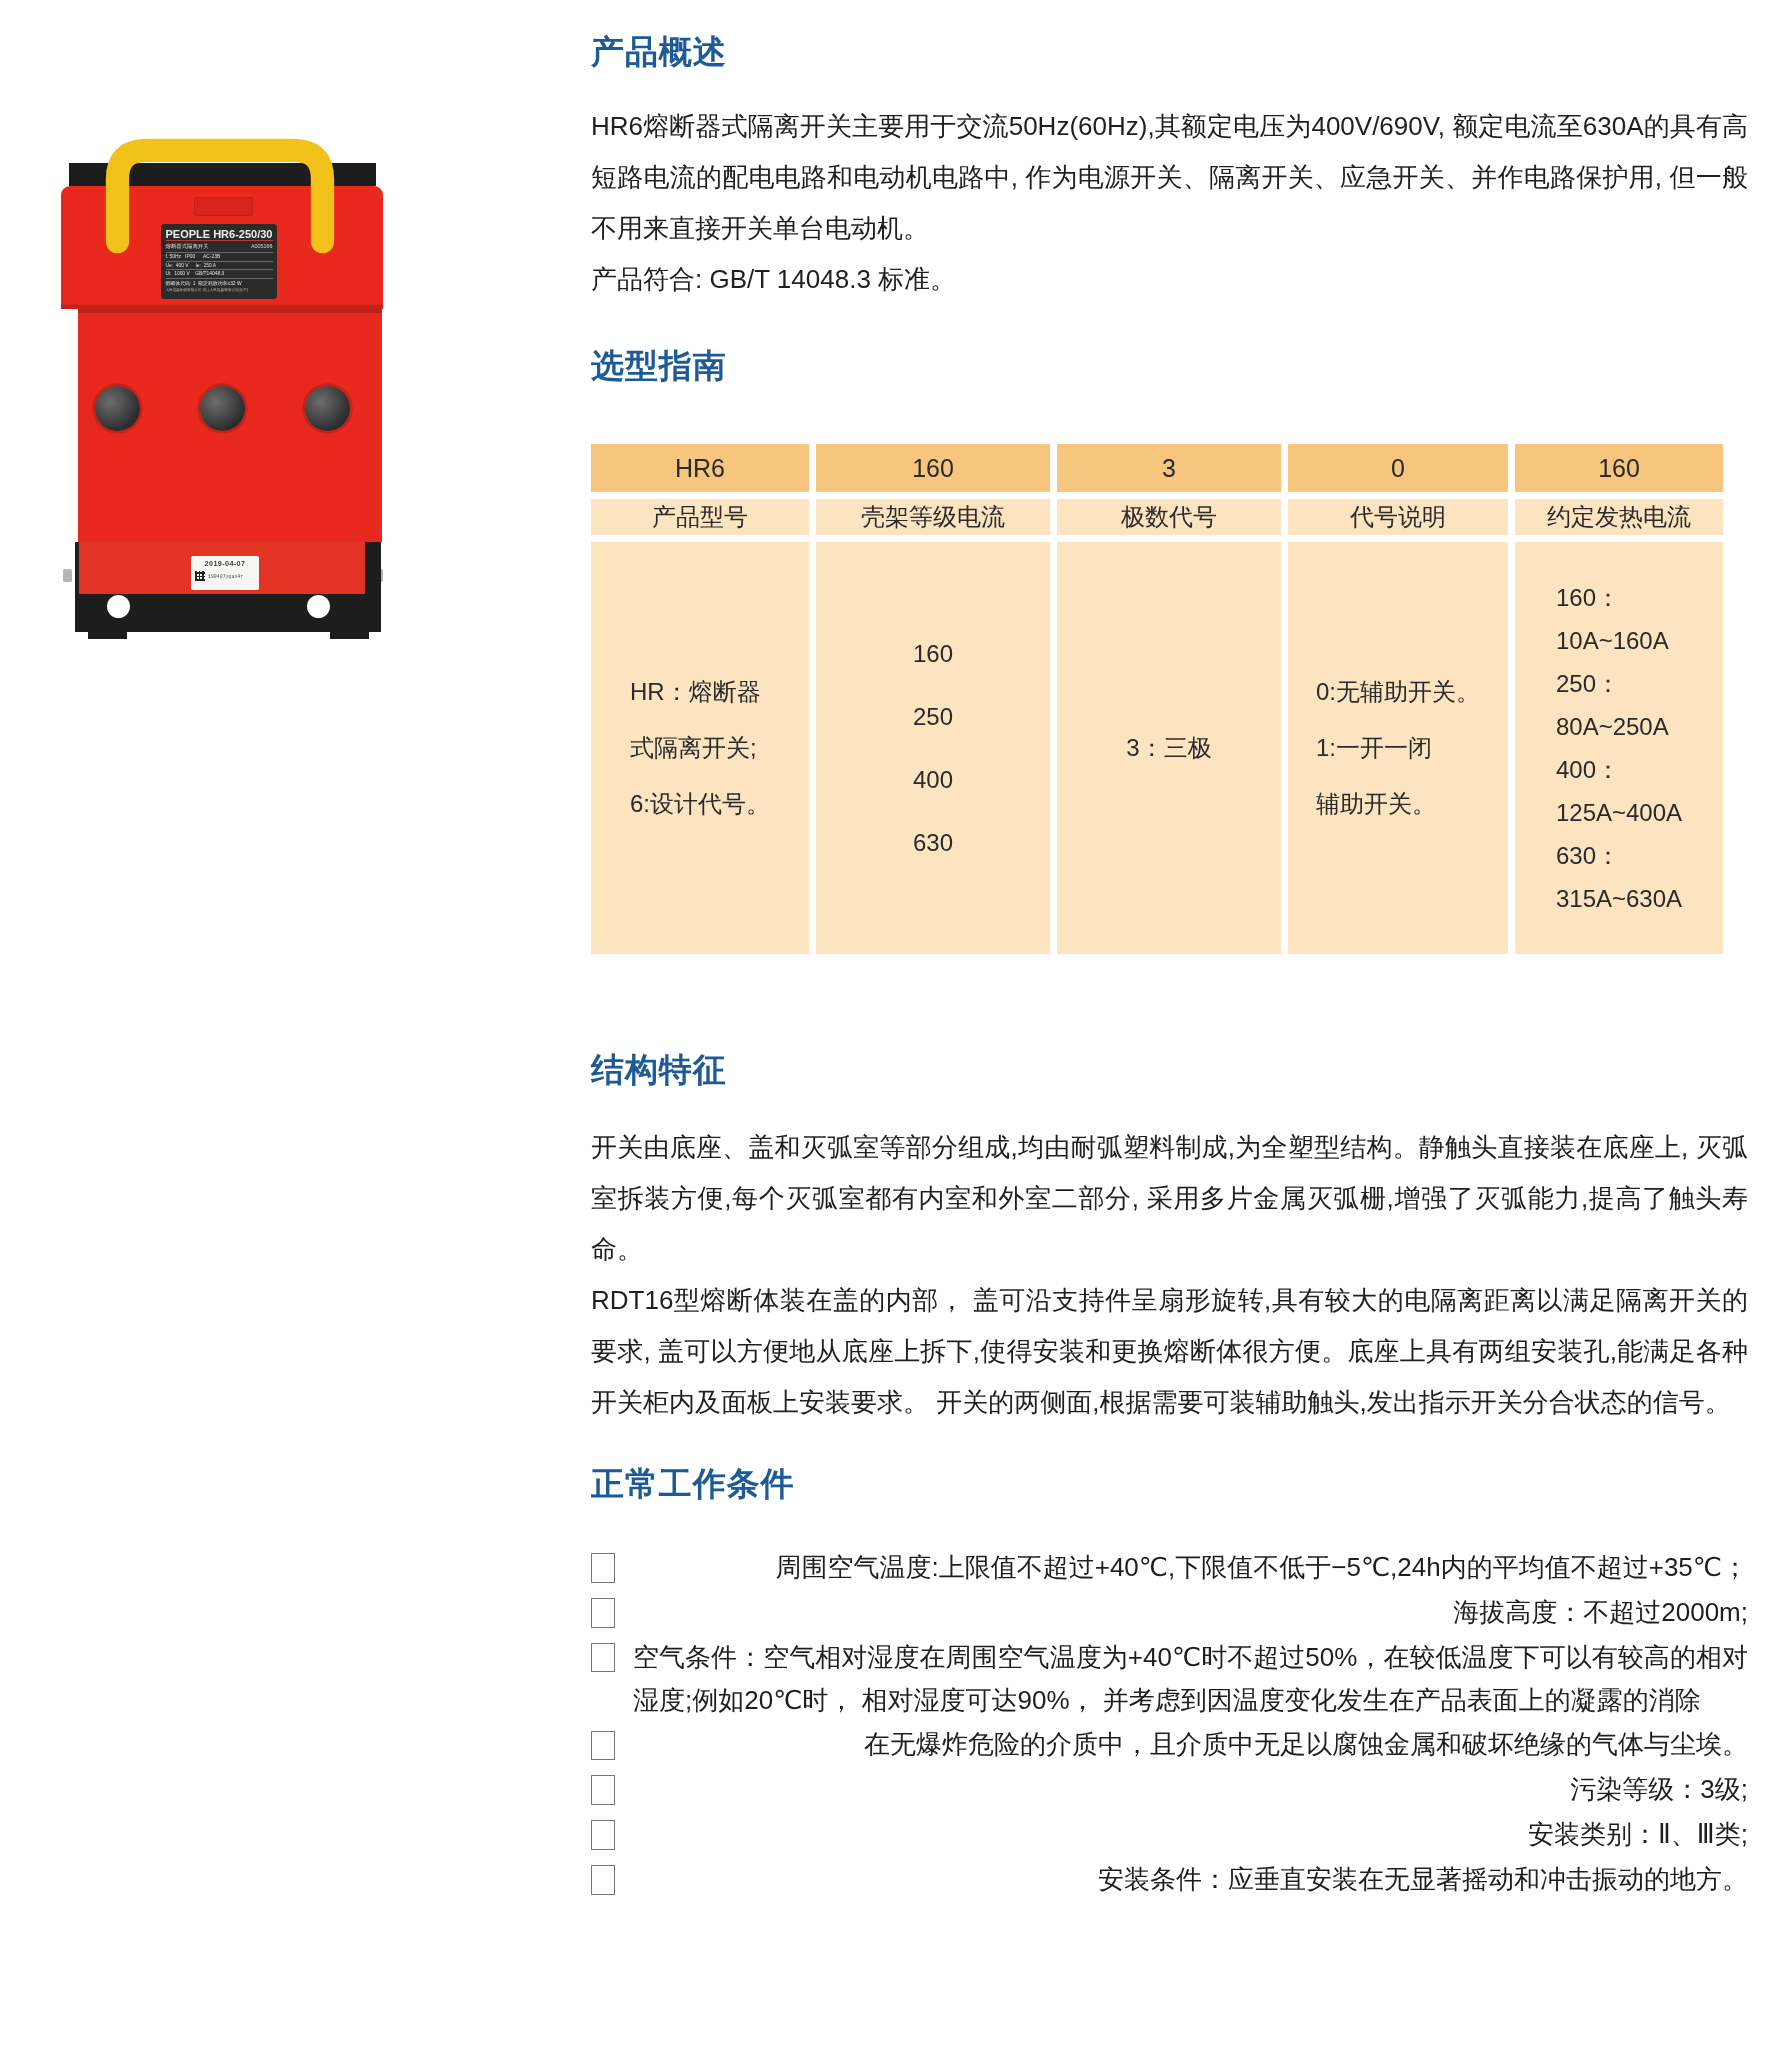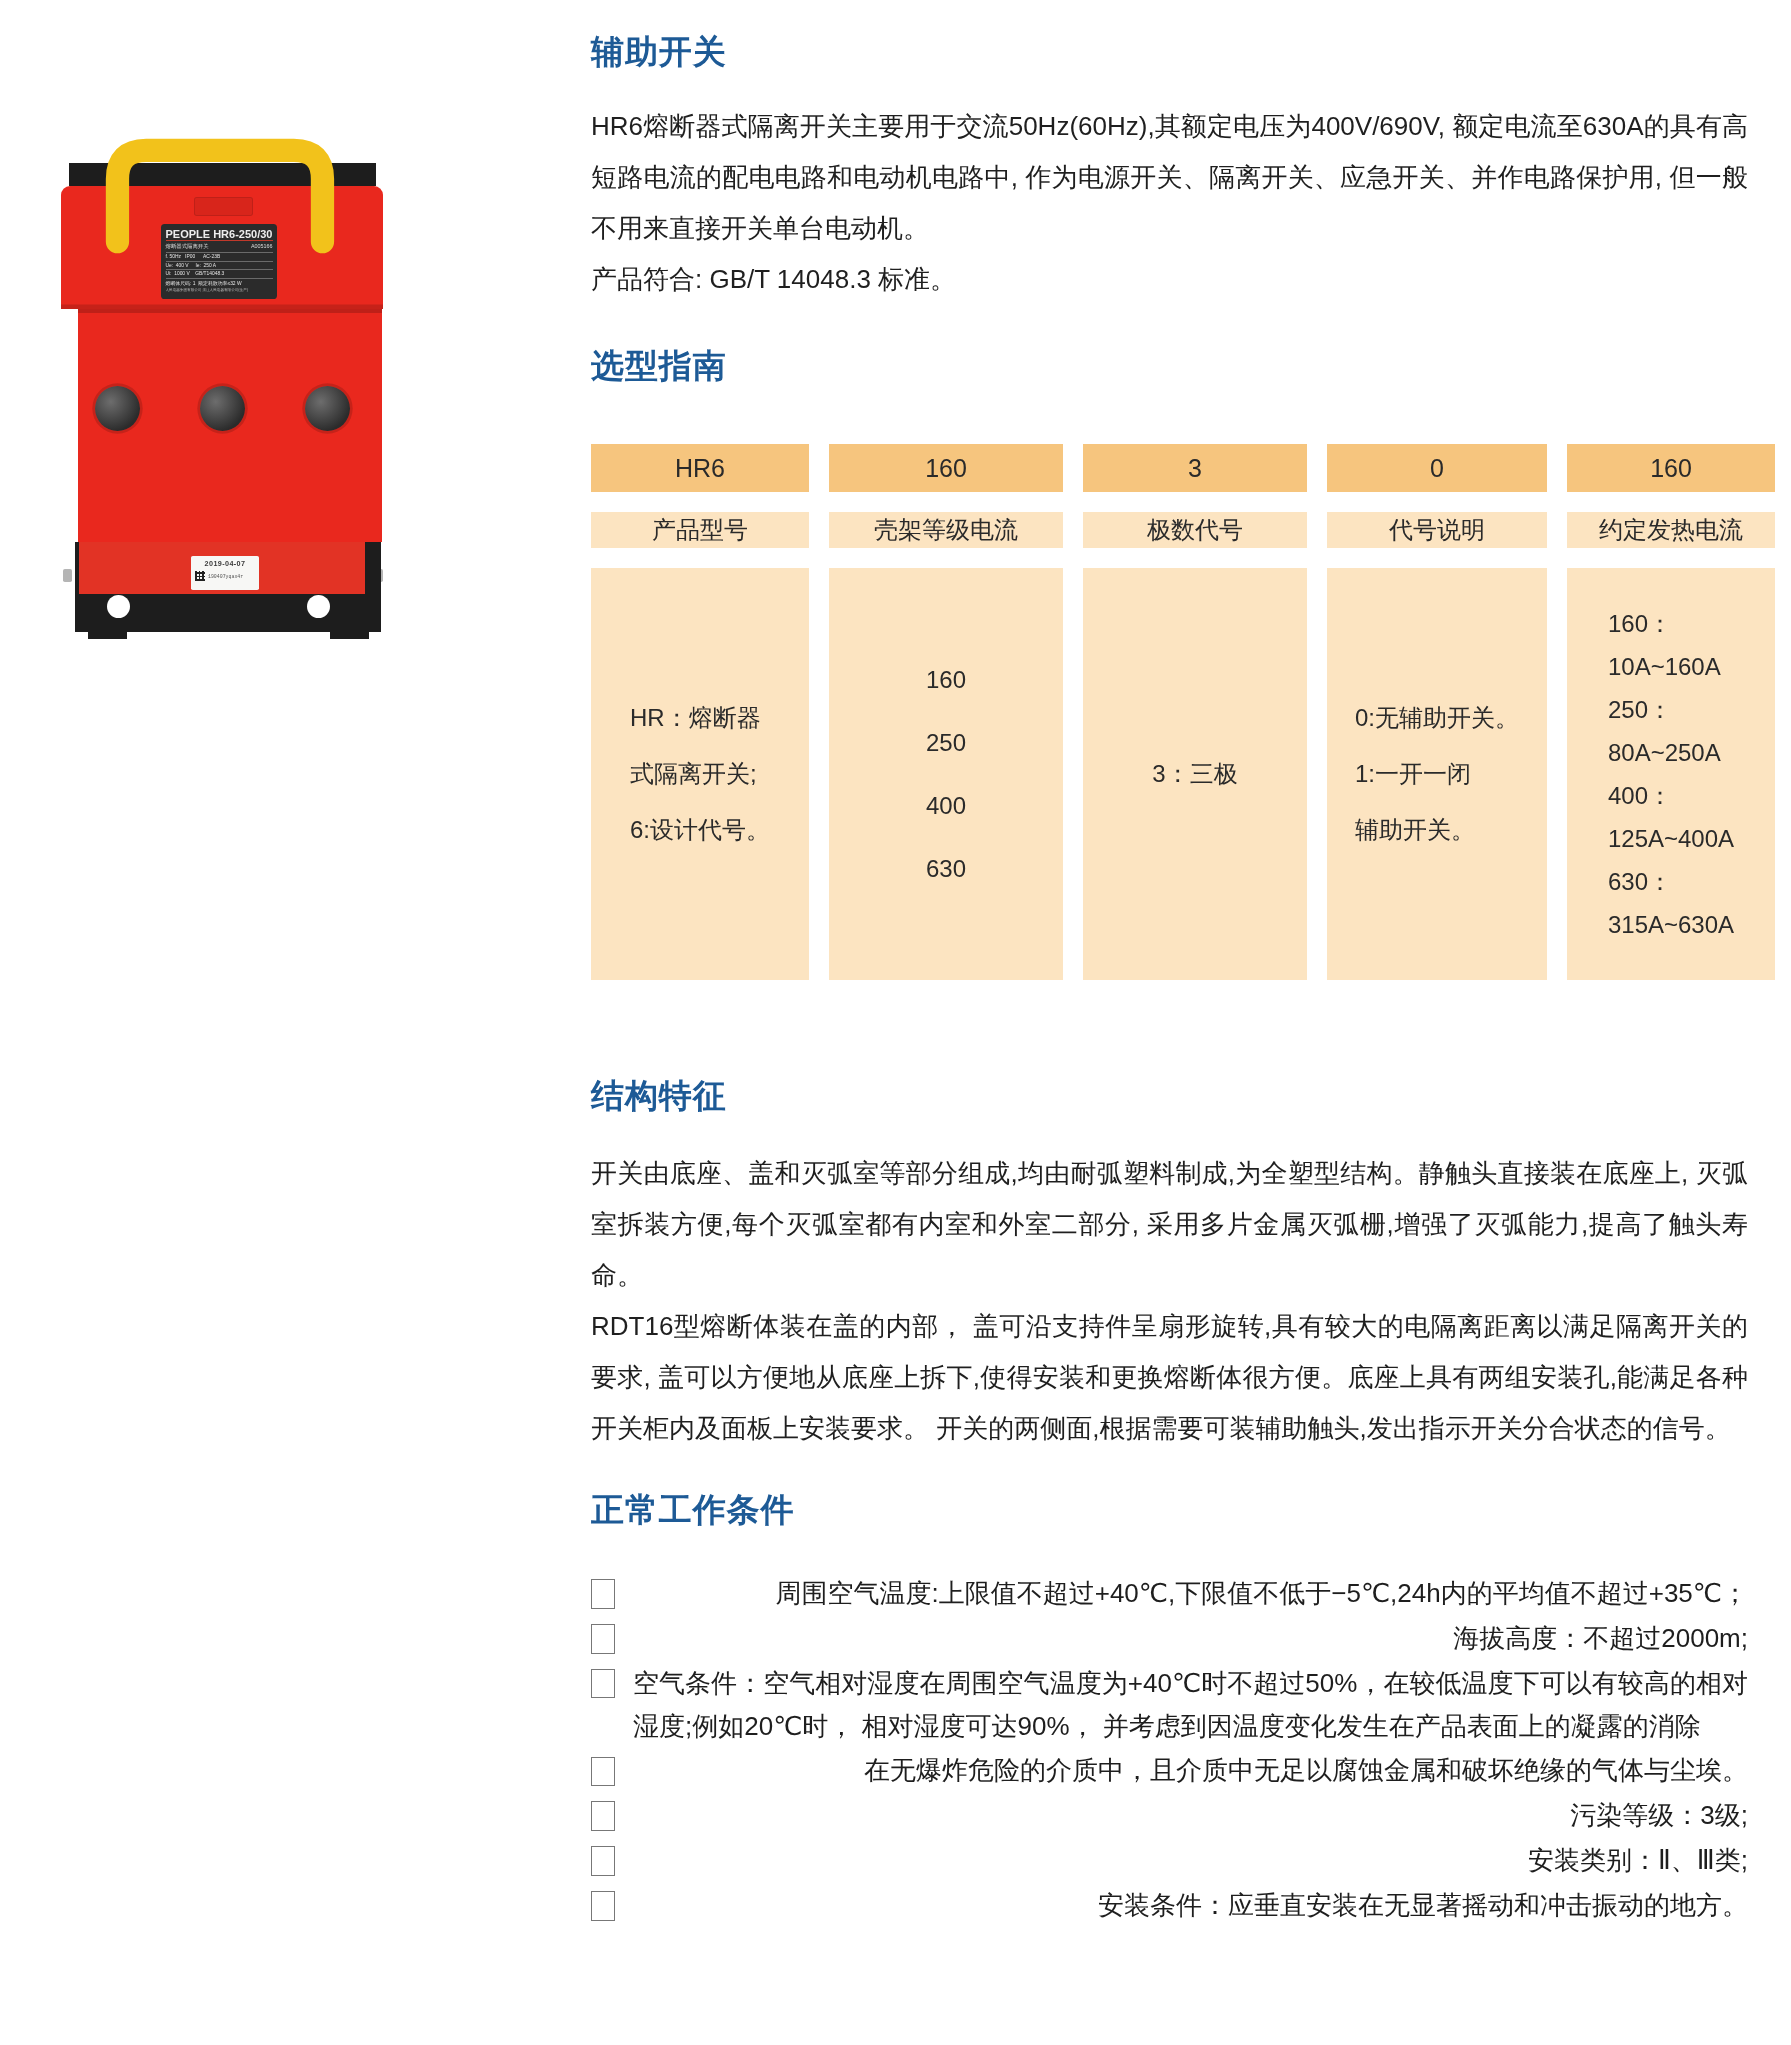--- a/index.html
+++ b/index.html
@@ -43,21 +43,21 @@
   
   .content{position:absolute;left:591px;top:0;width:1157px;}
   .sec-title{color:#1d5a96;font-size:33px;font-weight:600;letter-spacing:0.9px;line-height:39px;}
   .h1{margin-top:32px;} .h2{margin-top:41px;} .h3{margin-top:99px;font-family:Liberation Mono, monospace;} .h4{margin-top:36px;}
   .body-text{font-size:26px;line-height:51px;text-align:justify;color:#1f1f1f;}
   .p-overview{margin-top:30px;}
   .p-structure{margin-top:30px;}
 
   
   .sel-table{margin-top:59px;width:1103px;display:grid;
-             grid-template-columns:218px 234px 224px 220px 208px;gap:20px;background:#ffffff;}
+             grid-template-columns:218px 234px 224px 220px 208px;gap:7px;background:#ffffff;}
   .cell{display:flex;align-items:center;justify-content:center;text-align:center;}
   .t-code{background:#f6c57e;height:48px;font-size:25px;color:#2a2a2a;}
   .t-label{background:#fce4c1;height:36px;font-size:24px;color:#2a2a2a;}
   .t-detail{background:#fce4c1;height:412px;font-size:24px;color:#2a2a2a;}
   .multiline{white-space:pre-line;}
   .al{text-align:left;}
   .lh-col1{line-height:56px;} .lh-col2{line-height:63px;} .lh-col4{line-height:56px;} .lh-col5{line-height:43px;}
 
   
   .cond-list{margin-top:43px;}
@@ -116,21 +116,21 @@
       <div class="foot" style="right:12.5px;"></div>
     </div>
 
     <svg class="handle-svg" width="376" height="582" viewBox="0 0 420 650">
       <path d="M91,175 V105 Q91,73 123,73 H288 Q320,73 320,105 V175" fill="none" stroke="#f2c21b" stroke-width="26" stroke-linecap="round"></path>
     </svg>
   </div>
 
   <div class="content">
 
-    <div class="sec-title h1">辅助开关</div>
+    <div class="sec-title h1">产品概述</div>
     <div class="body-text p-overview">HR6熔断器式隔离开关主要用于交流50Hz(60Hz),其额定电压为400V/690V, 额定电流至630A的具有高短路电流的配电电路和电动机电路中, 作为电源开关、隔离开关、应急开关、并作电路保护用, 但一般不用来直接开关单台电动机。</div>
     <div class="body-text">产品符合: GB/T 14048.3 标准。</div>
 
     <div class="sec-title h2">选型指南</div>
 
     <div class="sel-table">
       <div class="cell t-code">HR6</div>
       <div class="cell t-code">160</div>
       <div class="cell t-code">3</div>
       <div class="cell t-code">0</div>

